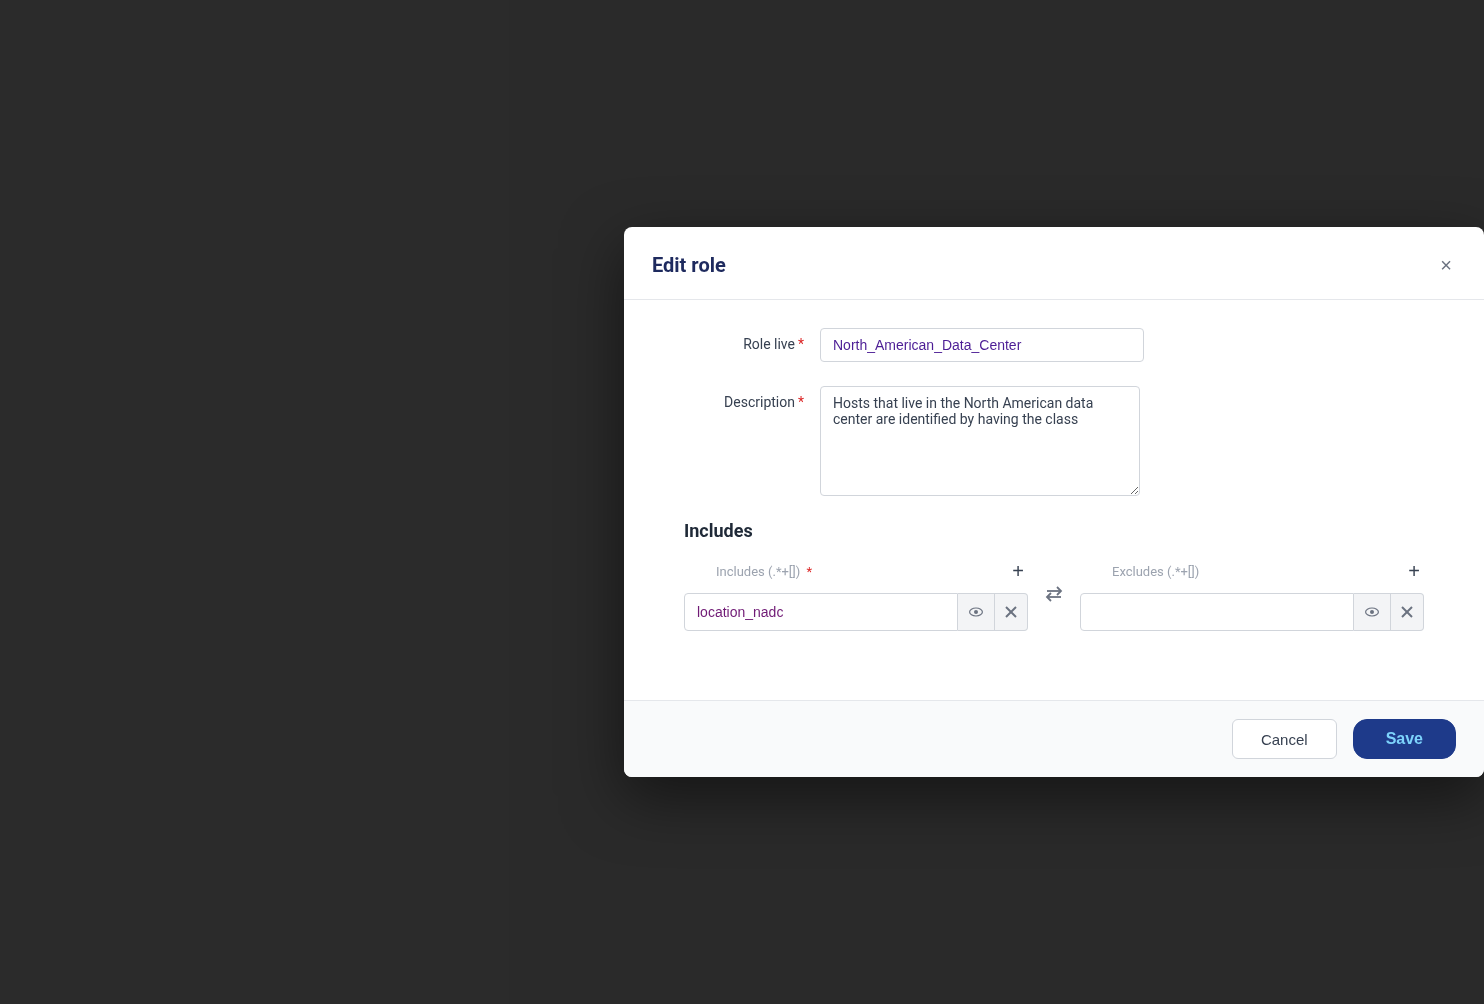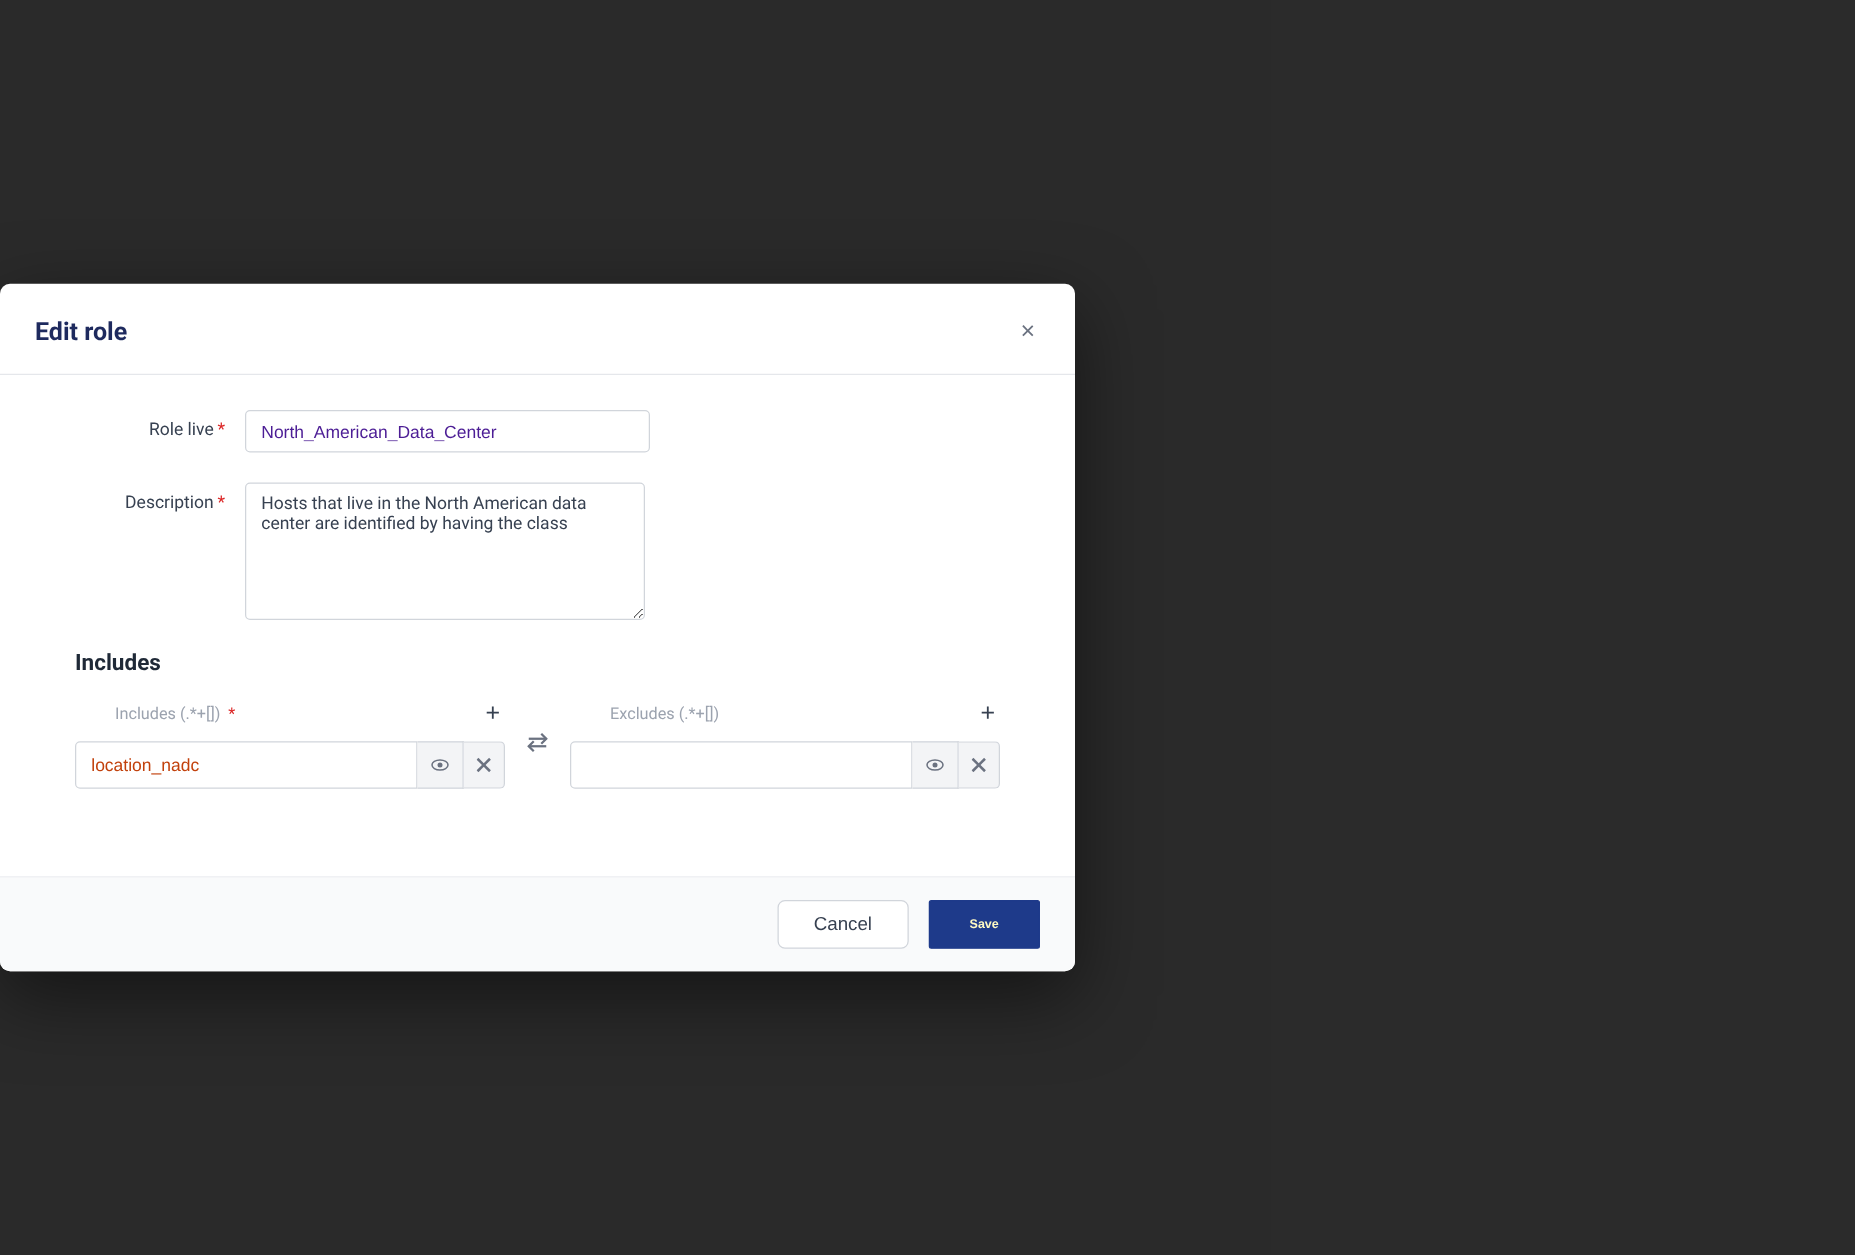--- a/index.html
+++ b/index.html
@@ -14,21 +14,21 @@
       justify-content: center;
       overflow: hidden;
     }
 
     .backdrop {
       position: absolute;
       inset: 0;
       background: rgba(40, 40, 40, 0.85);
       display: flex;
       align-items: center;
-      justify-content: flex-start;
+      justify-content: flex-end;
     }
 
     
     .modal {
       position: relative;
       background: #fff;
       border-radius: 8px;
       width: 860px;
       min-height: 550px;
       display: flex;
@@ -169,21 +169,21 @@
       display: flex;
       align-items: center;
       gap: 0;
     }
 
     .class-input {
       border: 1px solid #d1d5db;
       border-radius: 4px 0 0 4px;
       padding: 8px 12px;
       font-size: 14px;
-      color: #c2410c;
+      color: #701a75;
       outline: none;
       flex: 1;
       height: 38px;
     }
 
     .icon-btn {
       background: #f3f4f6;
       border: 1px solid #d1d5db;
       border-left: none;
       cursor: pointer;
@@ -224,24 +224,24 @@
       padding: 10px 28px;
       font-size: 15px;
       color: #374151;
       cursor: pointer;
       font-weight: 400;
     }
 
     .btn-save {
       background: #1e3a8a;
       border: 1px solid #1e3a8a;
-      border-radius: 2px;
+      border-radius: 14px;
       padding: 10px 32px;
-      font-size: 10px;
-      color: #fef9c3;
+      font-size: 16px;
+      color: #7dd3fc;
       cursor: pointer;
       font-weight: 600;
     }
 
     
     .eye-icon { width: 16px; height: 16px; }
     .x-icon { width: 12px; height: 12px; }
   </style>
 </head>
 <body>

